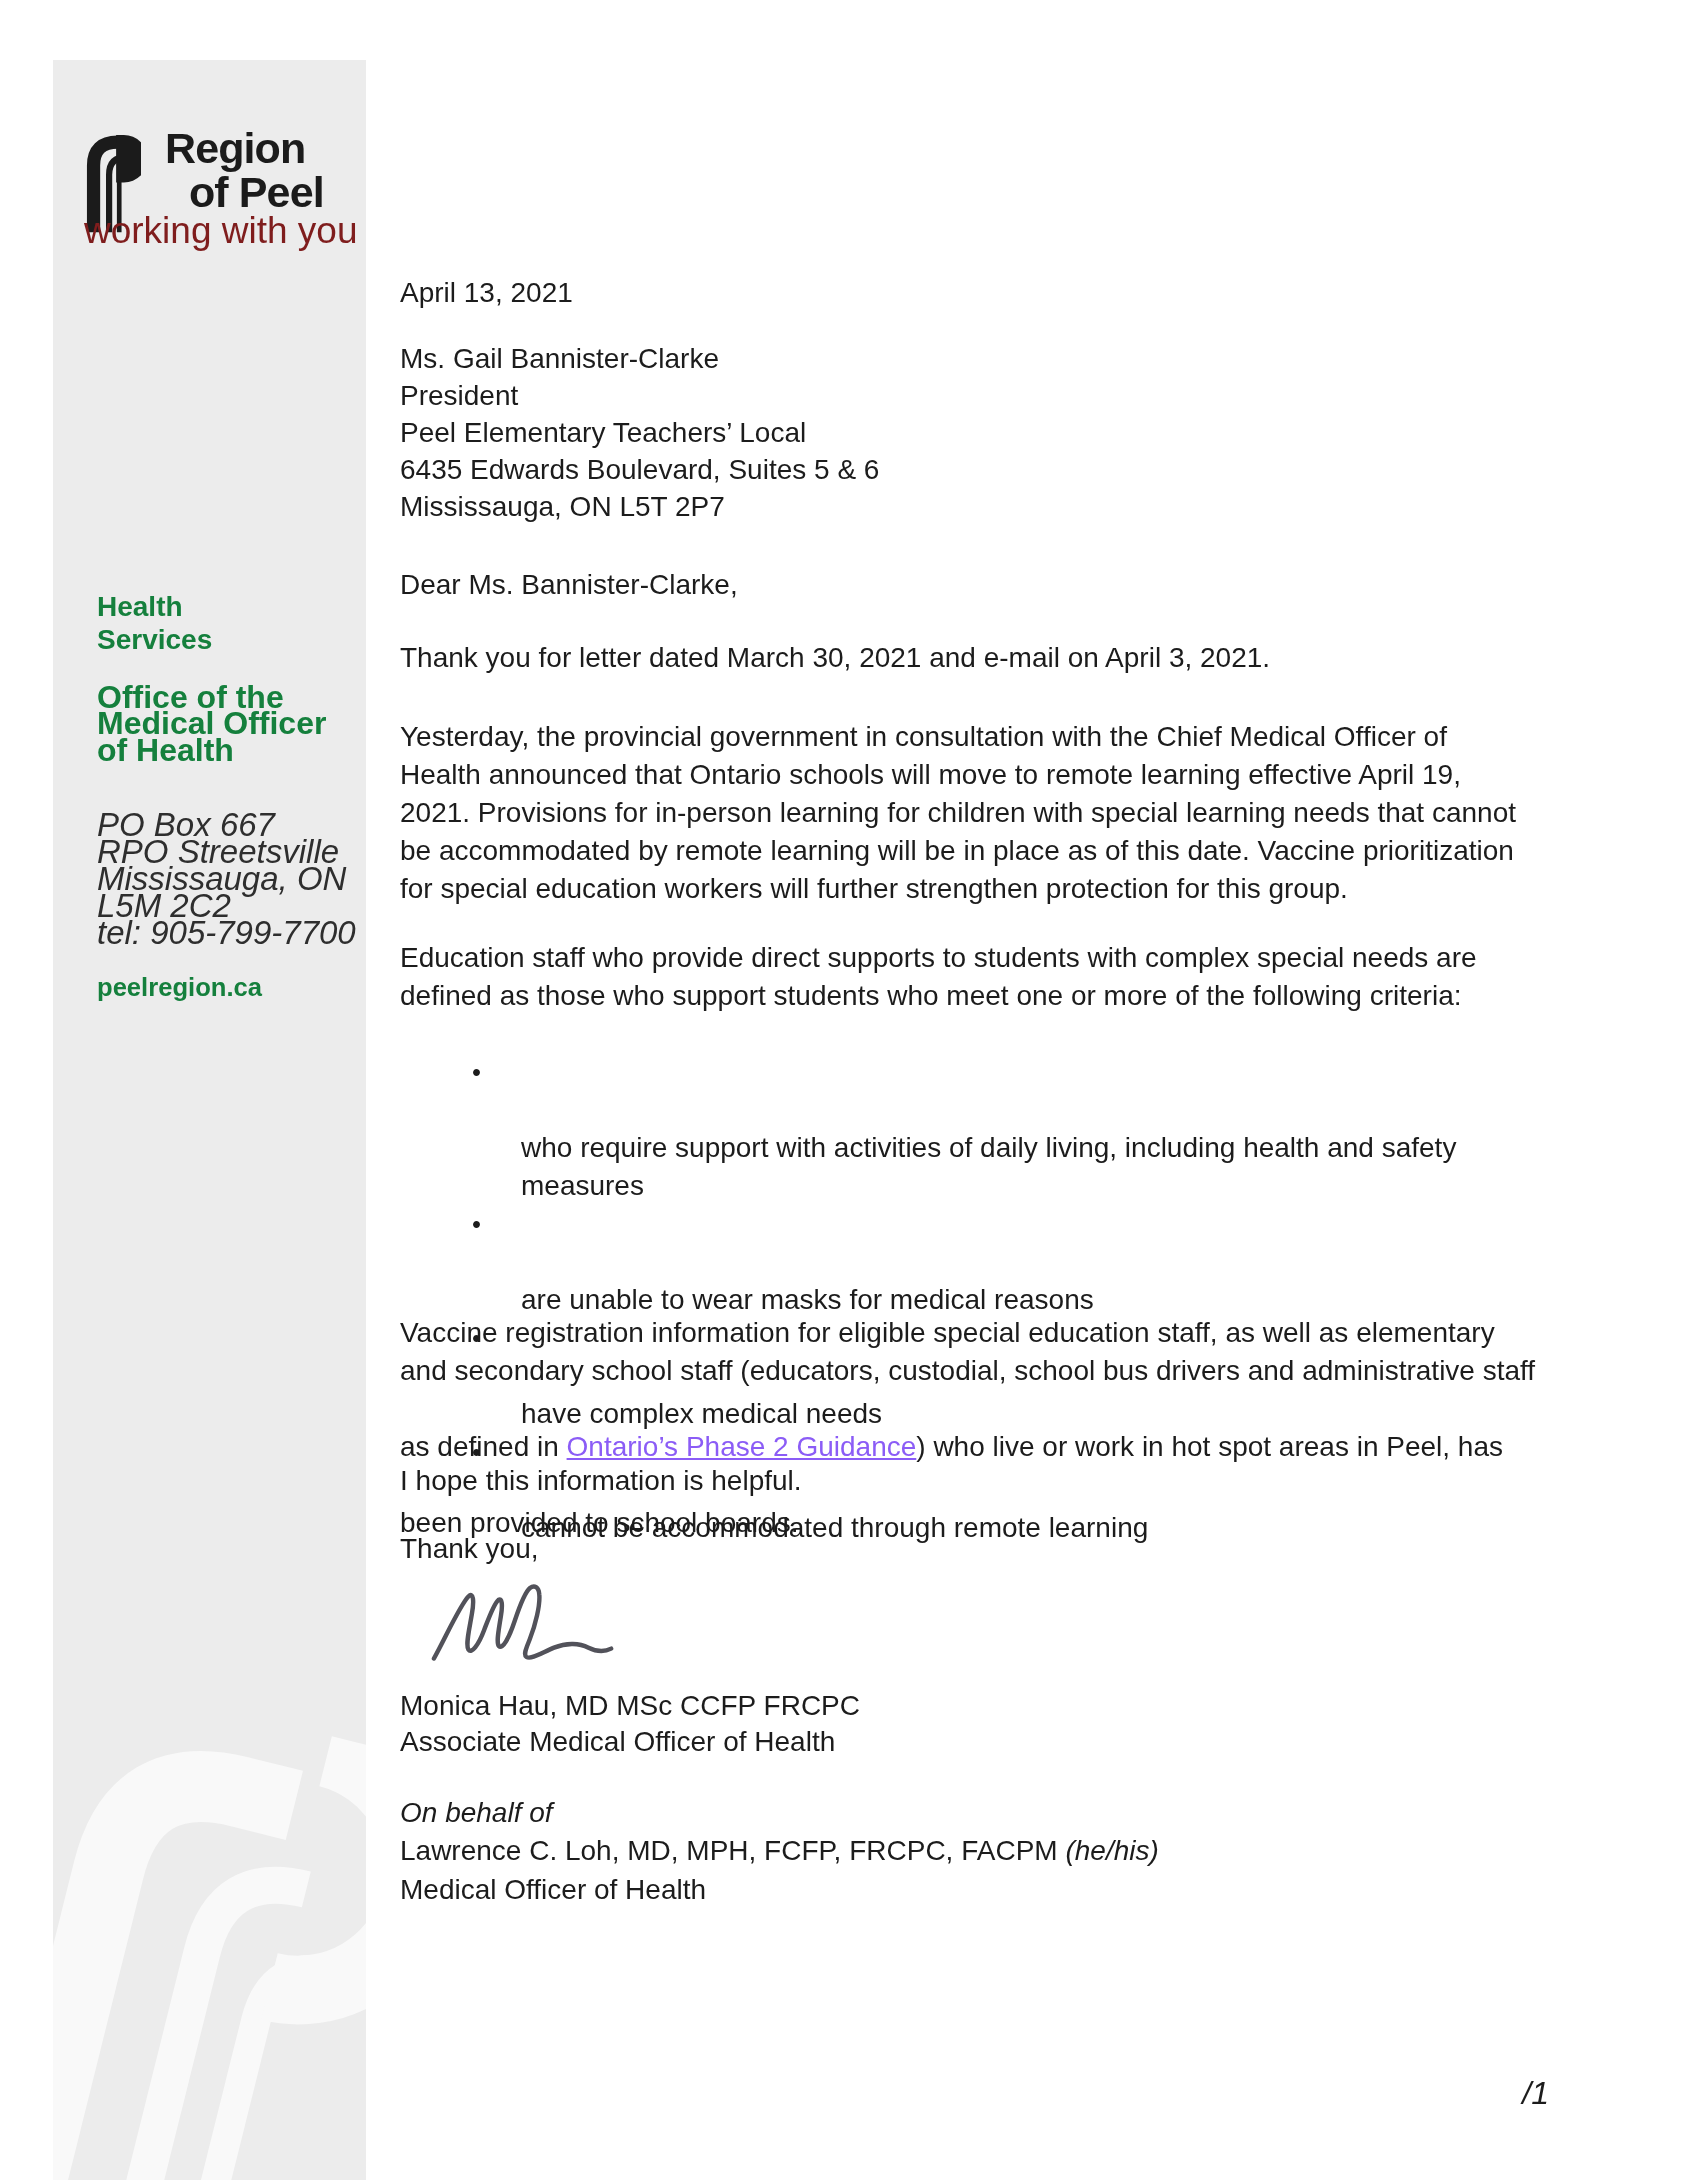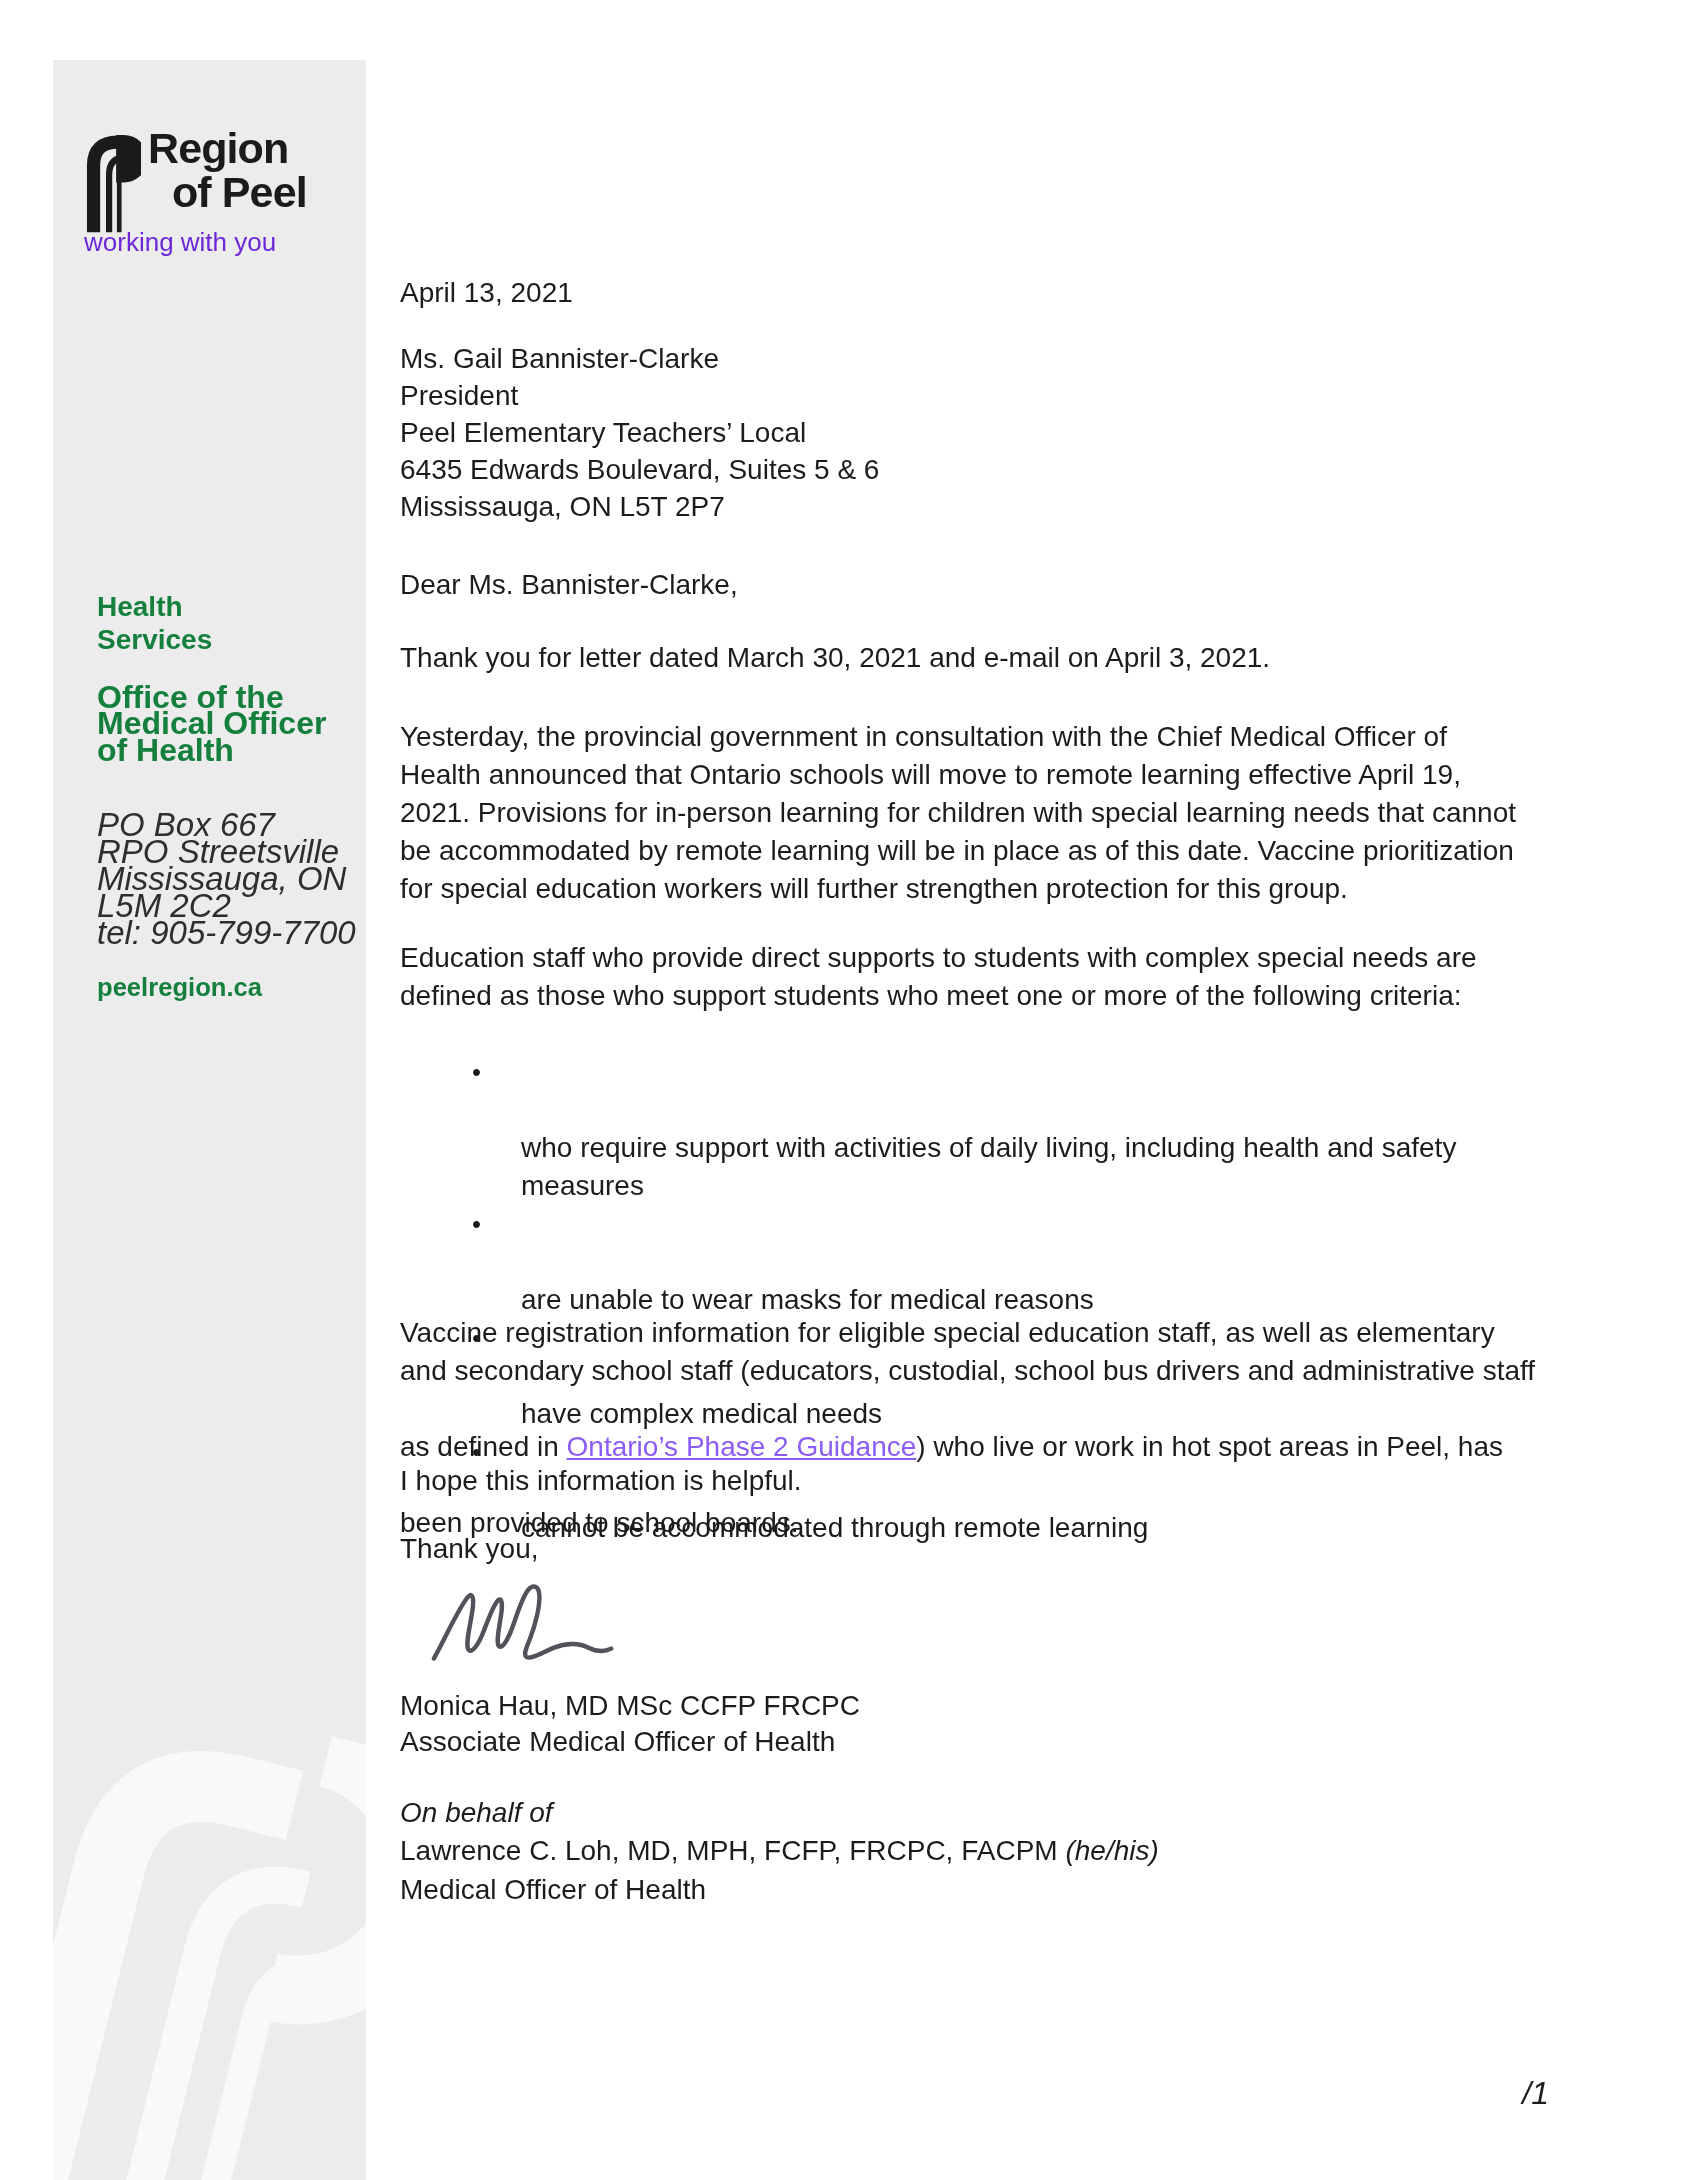--- a/index.html
+++ b/index.html
@@ -6,23 +6,23 @@
   .page{
     position:relative;width:1685px;height:2181px;background:#ffffff;
     font-family:"Liberation Sans",sans-serif;color:#1c1c1c;overflow:hidden;
   }
   
   .sidebar{
     position:absolute;left:53px;top:60px;width:313px;bottom:0;
     background:#ececec;overflow:hidden;
   }
   .logo-mark{position:absolute;left:32px;top:72px;}
-  .logo-title{position:absolute;left:95px;top:66px;font-weight:bold;font-size:43px;line-height:44px;letter-spacing:-0.9px;color:#1b1b1b;}
+  .logo-title{position:absolute;left:112px;top:66px;font-weight:bold;font-size:43px;line-height:44px;letter-spacing:-0.9px;color:#1b1b1b;}
   .logo-title .l2{margin-left:24px;}
-  .logo-tagline{position:absolute;left:31px;top:167px;font-size:26px;color:#6d28d9;letter-spacing:0px;}
+  .logo-tagline{position:absolute;left:31px;top:150px;font-size:37px;color:#7f1d1d;letter-spacing:0px;}
   .side-block{position:absolute;left:44px;white-space:pre-line;color:#15803d;}
   .dept{top:530px;font-weight:bold;font-size:28px;line-height:33px;}
   .office{top:624px;font-weight:bold;font-size:32px;line-height:26.4px;}
   .addr{top:751px;font-size:33px;line-height:27px;font-weight:normal;color:#2e2e2e;font-style:italic;}
   .site{top:913px;font-weight:bold;font-size:25.6px;}
   .watermark{position:absolute;left:-47px;bottom:-60px;transform:rotate(14deg);}
   
   .blk{position:absolute;left:400px;font-size:28px;line-height:38px;white-space:pre-line;}
   .para{white-space:pre-line;}
   .bullets{position:absolute;left:400px;font-size:28px;line-height:38px;}

